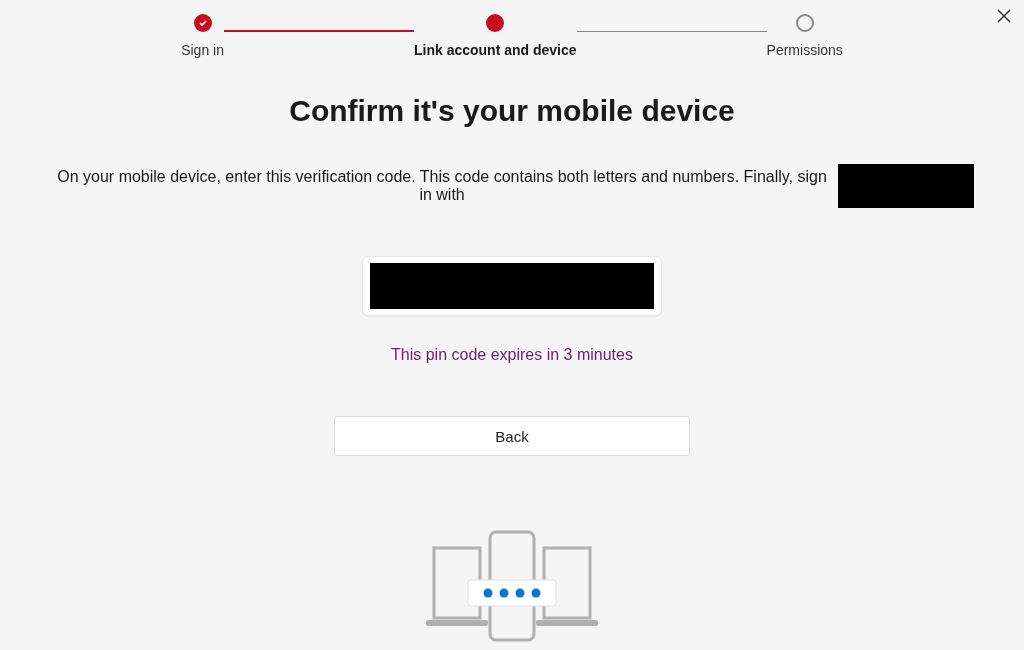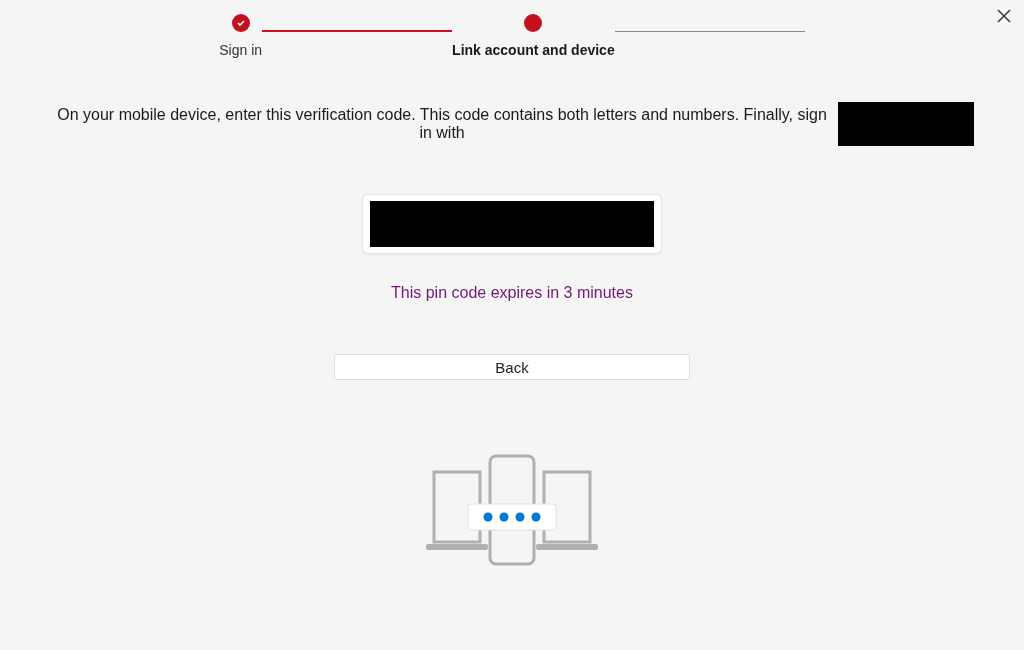--- a/index.html
+++ b/index.html
@@ -138,21 +138,21 @@
       background: #000;
     }
     .expiry {
       margin-top: 30px;
       font-size: 16px;
       color: #701a75;
     }
     .back-btn {
       margin: 52px auto 0;
       width: 356px;
-      height: 26px;
+      height: 40px;
       background: #fff;
       border: 1px solid #ddd;
       border-radius: 3px;
       font-size: 15px;
       color: #222;
       cursor: pointer;
       display: flex;
       align-items: center;
       justify-content: center;
     }
@@ -184,23 +184,28 @@
         </svg>
     </div>
     <div class="step-label">Sign in</div>
   </div>
   <div class="step-line red"></div>
   <div class="step">
     <div class="step-circle active"></div>
     <div class="step-label active">Link account and device</div>
   </div>
   <div class="step-line gray"></div>
+  <div class="step">
+    <div class="step-circle pending"></div>
+    <div class="step-label">Permissions</div>
+  </div>
 </div>
 
 <div class="content">
+  <h1 class="title">Confirm it's your mobile device</h1>
 
   <div class="subtitle-row">
     <span>On your mobile device, enter this verification code. This code contains both letters and numbers. Finally, sign in with</span>
     <span class="redact-inline"></span>
   </div>
 
   <div class="code-box">
     <div class="code-redact"></div>
   </div>
 

